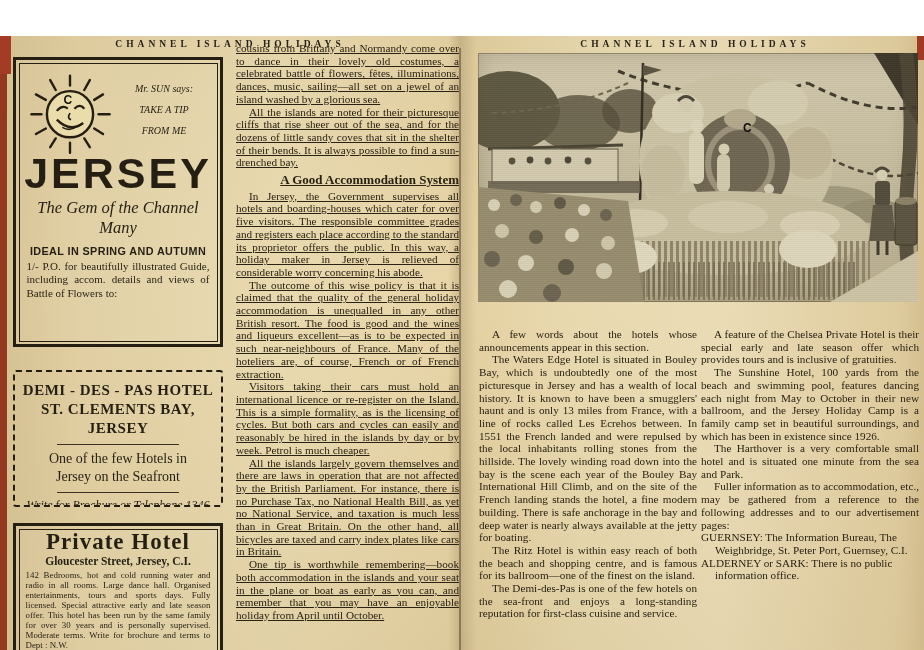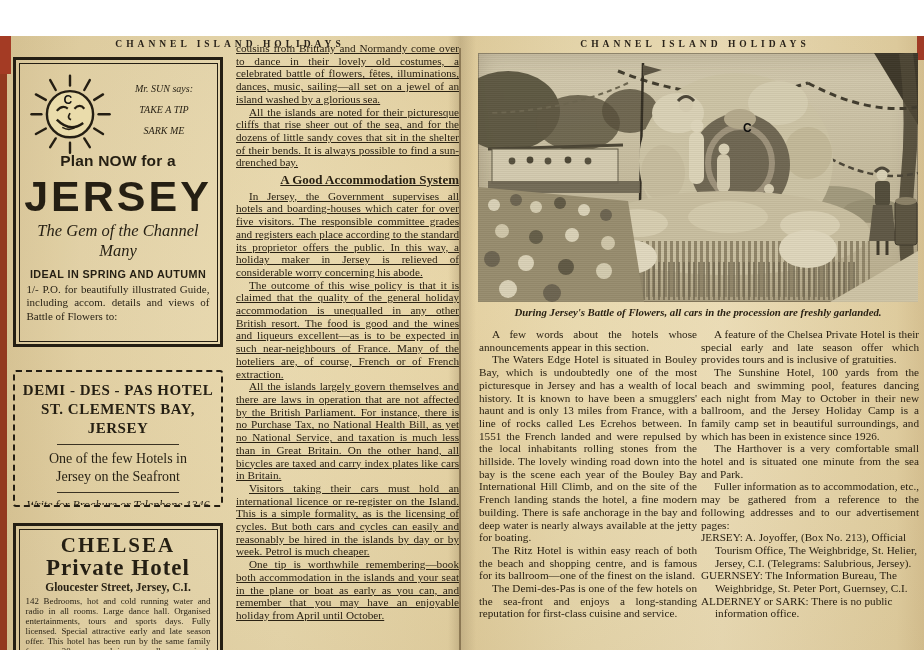--- a/index.html
+++ b/index.html
@@ -99,24 +99,23 @@
         <path d="M28,39 q5,-6 10,-2" fill="none" stroke="#241e13" stroke-width="2"></path>
         <path d="M44,37 q5,-5 9,0" fill="none" stroke="#241e13" stroke-width="2"></path>
         <path d="M40,41 q-3,5 1,6" fill="none" stroke="#241e13" stroke-width="1.6"></path>
         <path d="M28,47 q12,12 24,3" fill="none" stroke="#241e13" stroke-width="2.2"></path>
         <path d="M33,54 q7,4 13,-1" fill="none" stroke="#241e13" stroke-width="1.4"></path>
         <text x="34" y="33" font-family="Liberation Sans, sans-serif" font-size="11" font-weight="bold" fill="#111">C</text>
       </svg>
       <div class="says">
         <div>Mr. SUN says:</div>
         <div>TAKE A TIP</div>
-        <div>SARK ME</div>
+        <div>FROM ME</div>
       </div>
       <div class="plan">
-        <div>Plan NOW for a</div>
       </div>
       <div class="jersey-title">JERSEY</div>
       <div class="tagline">The Gem of the Channel Many</div>
       <div class="ideal">IDEAL IN SPRING AND AUTUMN</div>
       <div class="offer">1/- P.O. for beautifully illustrated Guide, including accom. details and views of Battle of Flowers to:</div>
 
     </div>
   </div>
 
   <div class="zigzag" style="left:13px; top:334px; width:210px; height:137px;">
@@ -128,35 +127,34 @@
     <div class="demi-body">
       <div>One of the few Hotels in</div>
       <div>Jersey on the Seafront</div>
     </div>
     <div class="rule"></div>
     <div class="demi-foot">Write for Brochure or Telephone 1346</div>
   </div>
 
   <div class="boxed" style="left:13px; top:487px; width:210px; height:141px;">
     <div class="boxed-inner">
-      <div class="chelsea-name1">CHELSEA</div>
       <div class="chelsea-name2">Private Hotel</div>
       <div class="chelsea-addr">Gloucester Street, Jersey, C.I.</div>
       <div class="chelsea-body">142 Bedrooms, hot and cold running water and radio in all rooms. Large dance hall. Organised entertainments, tours and sports days. Fully licensed. Special attractive early and late season offer. This hotel has been run by the same family for over 30 years and is personally supervised. Moderate terms. Write for brochure and terms to Dept : N.W.</div>
     </div>
   </div>
 
   <div class="col" style="left:236px; top:6px; width:223px; height:624px;text-decoration:underline;">
     <p class="noindent">cousins from Brittany and Normandy come over to dance in their lovely old costumes, a celebrated battle of flowers, fêtes, illuminations, dances, music, sailing—all set on a jewel of an island washed by a glorious sea.</p>
     <p>All the islands are noted for their picturesque cliffs that rise sheer out of the sea, and for the dozens of little sandy coves that sit in the shelter of their bends. It is always possible to find a sun-drenched bay.</p>
     <div class="subhead">A Good Accommodation System</div>
     <p>In Jersey, the Government supervises all hotels and boarding-houses which cater for over five visitors. The responsible committee grades and registers each place according to the standard its proprietor offers the public. In this way, a holiday maker in Jersey is relieved of considerable worry concerning his abode.</p>
     <p>The outcome of this wise policy is that it is claimed that the quality of the general holiday accommodation is unequalled in any other British resort. The food is good and the wines and liqueurs excellent—as is to be expected in such near-neighbours of France. Many of the hoteliers are, of course, French or of French extraction.</p>
+    <p>Visitors taking their cars must hold an international licence or re-register on the Island. This is a simple formality, as is the licensing of cycles. But both cars and cycles can easily and reasonably be hired in the islands by day or by week. Petrol is much cheaper.</p>
     <p>All the islands largely govern themselves and there are laws in operation that are not affected by the British Parliament. For instance, there is no Purchase Tax, no National Health Bill, as yet no National Service, and taxation is much less than in Great Britain. On the other hand, all bicycles are taxed and carry index plates like cars in Britain.</p>
-    <p>Visitors taking their cars must hold an international licence or re-register on the Island. This is a simple formality, as is the licensing of cycles. But both cars and cycles can easily and reasonably be hired in the islands by day or by week. Petrol is much cheaper.</p>
     <p>One tip is worthwhile remembering—book both accommodation in the islands and your seat in the plane or boat as early as you can, and remember that you may have an enjoyable holiday from April until October.</p>
   </div>
 
   <div class="page-number" style="left:210px; top:629px;font-style:italic;">244</div>
 
   <div class="page-header" style="left:515px; width:360px;">CHANNEL ISLAND HOLIDAYS</div>
 
   <div class="photo">
     <svg width="440" height="249" viewBox="0 0 440 249">
 
@@ -241,35 +239,33 @@
       <rect x="397" y="128" width="15" height="25" rx="4" fill="#514b3a"></rect>
       <polygon points="395,152 414,152 418,188 391,188" fill="#5e5745"></polygon>
       <line x1="400" y1="188" x2="400" y2="202" stroke="#3e382a" stroke-width="3"></line>
       <line x1="409" y1="188" x2="409" y2="202" stroke="#3e382a" stroke-width="3"></line>
 
       <rect x="417" y="148" width="22" height="44" rx="3" fill="#5a5340" stroke="#3e382a" stroke-width="1"></rect>
       <ellipse cx="428" cy="148" rx="11" ry="4" fill="#8a8066"></ellipse>
     </svg>
     <span class="photo-c">C</span>
   </div>
-  <div class="caption">During Jersey's Battle of Flowers, all cars in the procession are freshly garlanded.</div>
 
   <div class="col" style="left:479px; top:292px; width:218px; height:352px;">
     <p>A few words about the hotels whose announcements appear in this section.</p>
     <p>The Waters Edge Hotel is situated in Bouley Bay, which is undoubtedly one of the most picturesque in Jersey and has a wealth of local history. It is known to have been a smugglers' haunt and is only 13 miles from France, with a line of rocks called Les Ecrehos between. In 1551 the French landed and were repulsed by the local inhabitants rolling stones from the hillside. The lovely winding road down into the bay is the scene each year of the Bouley Bay International Hill Climb, and on the site of the French landing stands the hotel, a fine modern building. There is safe anchorage in the bay and deep water is nearly always available at the jetty for boating.</p>
     <p>The Ritz Hotel is within easy reach of both the beach and shopping centre, and is famous for its ballroom—one of the finest on the island.</p>
     <p>The Demi-des-Pas is one of the few hotels on the sea-front and enjoys a long-standing reputation for first-class cuisine and service.</p>
   </div>
 
   <div class="col" style="left:701px; top:292px; width:218px; height:352px;">
     <p>A feature of the Chelsea Private Hotel is their special early and late season offer which provides tours and is inclusive of gratuities.</p>
     <p>The Sunshine Hotel, 100 yards from the beach and swimming pool, features dancing each night from May to October in their new ballroom, and the Jersey Holiday Camp is a family camp set in beautiful surroundings, and which has been in existence since 1926.</p>
     <p>The Harthover is a very comfortable small hotel and is situated one minute from the sea and Park.</p>
     <p>Fuller information as to accommodation, etc., may be gathered from a reference to the following addresses and to our advertisement pages:</p>
-    <p class="addr">JERSEY: A. Joyoffer, (Box No. 213), Official Tourism Office, The Weighbridge, St. Helier, Jersey, C.I. (Telegrams: Salubrious, Jersey).</p>
     <p class="addr">GUERNSEY: The Information Bureau, The Weighbridge, St. Peter Port, Guernsey, C.I.</p>
     <p class="addr">ALDERNEY or SARK: There is no public information office.</p>
   </div>
 
   <div class="page-number" style="left:833px; top:632px;font-style:italic;">245</div>
 
   <div class="watermark">www.an-englishmanshome.co.uk</div>
 </div>
 
 </body></html>

